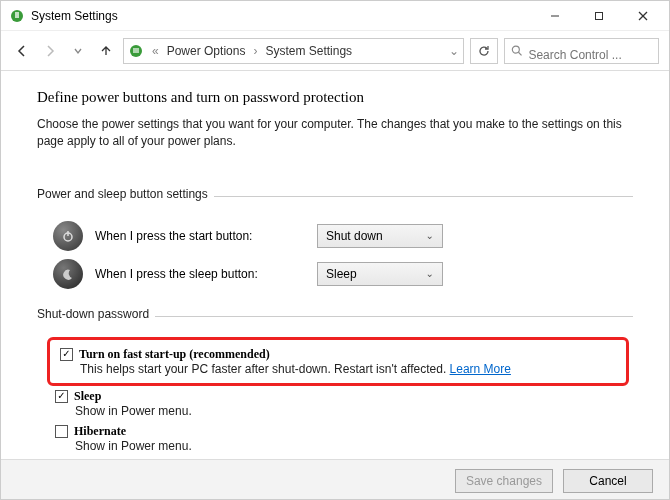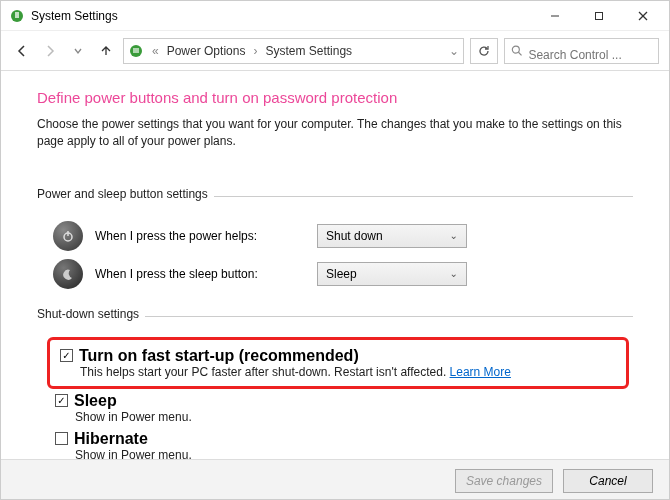--- a/index.html
+++ b/index.html
@@ -81,24 +81,25 @@
     width: 100%; color: #555; margin-top: 8px;
   }
   
   .content {
     padding: 18px 36px 8px 36px;
     height: 388px;
     overflow: hidden;
     position: relative;
   }
   .heading {
-    color: #ec4899;
+    color: #000000;
     font-size: 15px;
     font-weight: 400;
     margin-bottom: 10px;
+    font-family: Liberation Serif, serif;
   }
   .desc {
     font-size: 12px;
     line-height: 1.45;
     color: #222;
   }
   .section-label {
     font-size: 12px;
     color: #222;
     margin-bottom: 6px;
@@ -115,35 +116,35 @@
     display: flex; align-items: center;
     gap: 12px;
     padding: 4px 0 4px 16px;
   }
   .power-circle {
     width: 30px; height: 30px; border-radius: 50%;
     display: flex; align-items: center; justify-content: center;
   }
   .power-row .label { width: 210px; font-size: 12px; }
   .dropdown {
-    width: 150px; height: 24px;
+    width: 126px; height: 24px;
     border: 1px solid #aaa;
     background: linear-gradient(#f5f5f5,#e8e8e8);
     display: flex; align-items: center; justify-content: space-between;
     padding: 0 8px; font-size: 12px;
   }
   .dd-caret { color: #555; font-size: 10px; }
   .shutdown-list { margin-top: 2px; }
   .sd-item {
     padding: 3px 0 3px 18px;
   }
   .sd-item .top {
     display: flex; align-items: center; gap: 6px;
   }
-  .sd-item .title { font-size: 16px; }
+  .sd-item .title { font-size: 12px; font-family: Liberation Serif, serif; }
   .sd-item.bold .title { font-weight: 600; }
   .sd-item .sub {
     font-size: 12px; color: #222;
     padding-left: 20px;
   }
   .sd-item a { color: #0066cc; text-decoration: underline; }
   .chk {
     width: 13px; height: 13px; border: 1px solid #555;
     display: inline-flex; align-items: center; justify-content: center;
     background: #fff; font-size: 10px; line-height: 1;
@@ -158,21 +159,20 @@
   
   .footer {
     height: 42px;
     border-top: 1px solid #ddd;
     background: #f3f3f3;
     display: flex;
     align-items: center;
     justify-content: flex-end;
     gap: 10px;
     padding: 0 16px;
-    font-style: italic;
   }
   .btn {
     min-width: 90px; height: 24px;
     border: 1px solid #aaa;
     background: #e9e9e9;
     font-size: 12px;
     display: flex; align-items: center; justify-content: center;
     padding: 0 10px;
   }
   .btn.disabled { color: #999; }
@@ -265,42 +265,42 @@
     <div class="rule"></div>
   </div>
 
   <div class="power-row">
     <div class="power-circle" style="background:radial-gradient(circle at 35% 30%, #888, #333);">
       <svg width="14" height="14" viewBox="0 0 14 14">
           <circle cx="7" cy="8" r="4" fill="none" stroke="#ddd" stroke-width="1.5"></circle>
           <line x1="7" y1="2" x2="7" y2="7" stroke="#ddd" stroke-width="1.5"></line>
         </svg>
     </div>
-    <span class="label">When I press the power helps:</span>
+    <span class="label">When I press the start button:</span>
     <div class="dropdown">
       <span>Shut down</span>
       <span class="dd-caret">⌄</span>
     </div>
   </div>
 
   <div class="power-row">
     <div class="power-circle" style="background:radial-gradient(circle at 35% 30%, #777, #222);">
       <svg width="14" height="14" viewBox="0 0 14 14">
           <path d="M9 3a5 5 0 1 0 2 8 5 5 0 0 1-2-8z" fill="#ccc"></path>
         </svg>
     </div>
     <span class="label">When I press the sleep button:</span>
     <div class="dropdown">
       <span>Sleep</span>
       <span class="dd-caret">⌄</span>
     </div>
   </div>
 
   <div class="section-rule" style="margin-top:14px;">
-    <span class="section-label">Shut-down settings</span>
+    <span class="section-label">Shut-down password</span>
     <div class="rule"></div>
   </div>
 
   <div class="shutdown-list">
 
     <div class="highlight-box">
       <div class="sd-item bold" style="padding-left:4px;">
         <div class="top">
           <span class="chk">✓</span>
           <span class="title">Turn on fast start-up (recommended)</span>

